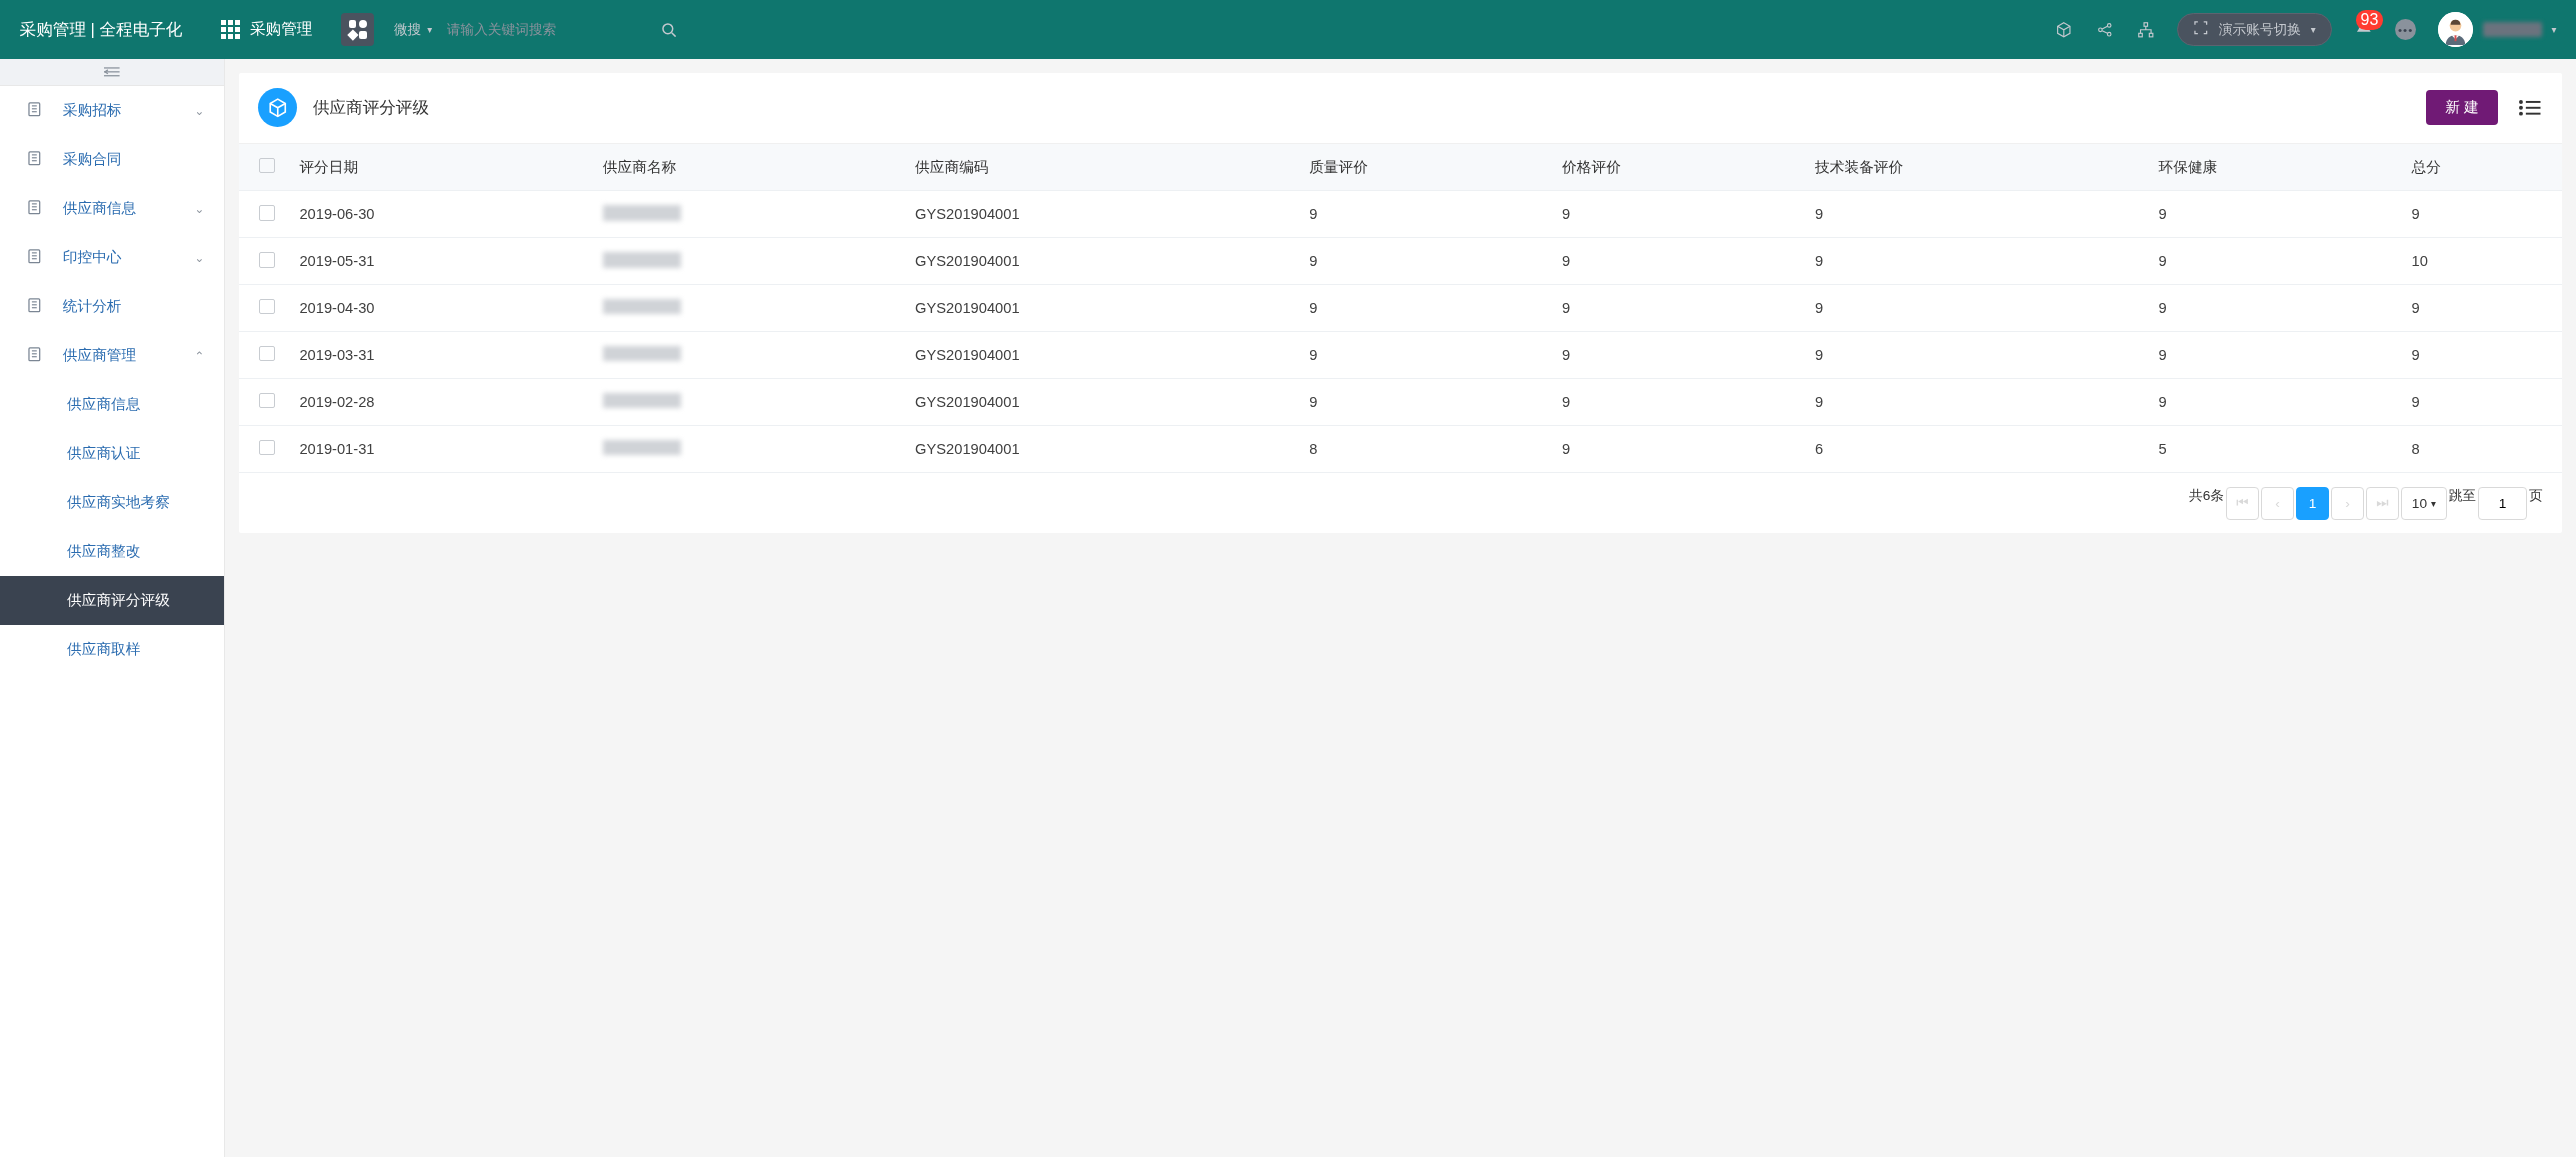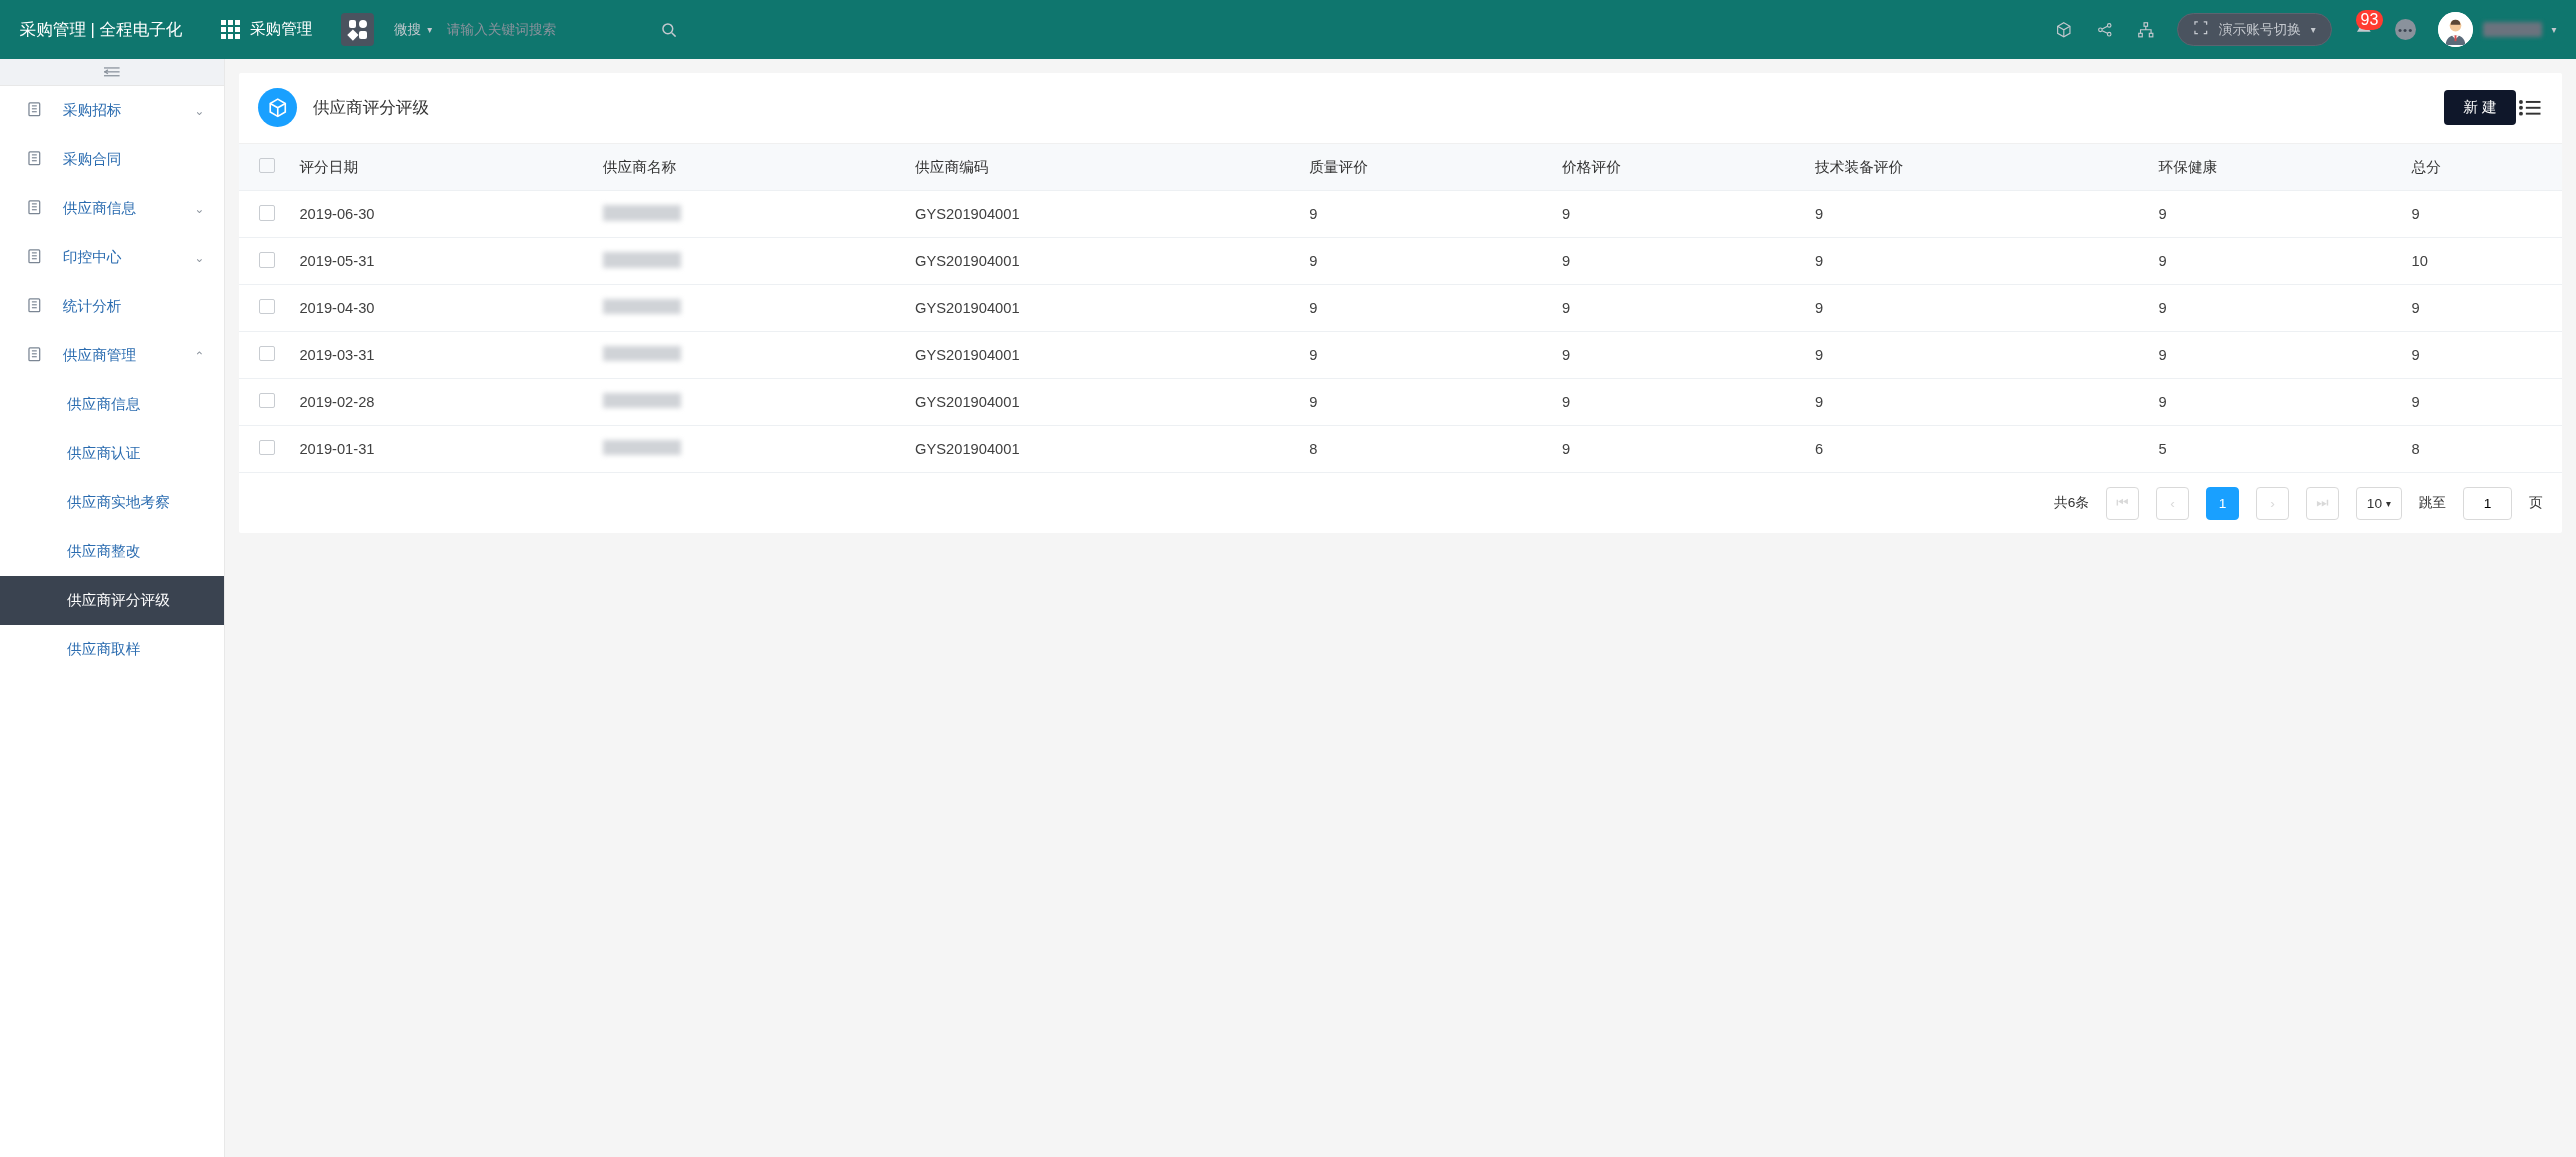--- a/index.html
+++ b/index.html
@@ -49,33 +49,33 @@
 .nav-item .nav-chev { color:#8a929c; font-size:11.7px; }
 .nav-sub { display:flex; align-items:center; height:49px; padding-left:67px; color:#2b6cb0; cursor:pointer; font-size:14.7px; }
 .nav-sub.active { background:#3a4350; color:#fff; }
 
 
 .main { flex:1; padding:13.7px; overflow:auto; }
 .panel { background:#fff; border-radius:2px; }
 .panel-header { display:flex; align-items:center; padding:15.6px 19.6px; border-bottom:1px solid #f0f0f0; }
 .panel-icon { width:39px; height:39px; border-radius:50%; background:#19a0ff; display:flex; align-items:center; justify-content:center; margin-right:15.6px; }
 .panel-title { font-size:16.6px; color:#333; flex:1; }
-.btn-new { background:#0f172a; color:#fff; border:none; border-radius:3.9px; padding:7.8px 19.6px; font-size:14.7px; cursor:pointer; margin-right:1px; }
+.btn-new { background:#701a75; color:#fff; border:none; border-radius:3.9px; padding:7.8px 19.6px; font-size:14.7px; cursor:pointer; margin-right:19px; }
 .list-icon { width:25.4px; height:25.4px; color:#333; cursor:pointer; display:flex; align-items:center; justify-content:center; }
 
 
 .table { width:100%; border-collapse:collapse; }
 .table th { background:#f7f9fb; text-align:left; padding:13.7px 11.7px; font-weight:500; color:#333; font-size:14.7px; border-bottom:1px solid #edf0f3; }
 .table td { padding:13.7px 11.7px; border-bottom:1px solid #edf0f3; font-size:14.7px; color:#404040; }
 .table th:first-child, .table td:first-child { width:49px; text-align:center; padding-left:19.6px; }
 .chk { width:15.6px; height:15.6px; border:1px solid #c8ccd1; border-radius:2px; display:inline-block; cursor:pointer; }
 .blur-cell { width:78px; height:15.6px; background:#d0d3d7; filter:blur(2.9px); display:inline-block; }
 
 
-.pagination { display:flex; align-items:center; justify-content:flex-end; padding:13.7px 19.6px; gap:17px; font-size:13.7px; color:#333; }
+.pagination { display:flex; justify-content:flex-end; padding:13.7px 19.6px; gap:2px; font-size:13.7px; color:#333; }
 .pg-btn { width:33px; height:33px; border:1px solid #d9d9d9; border-radius:3.9px; background:#fff; display:flex; align-items:center; justify-content:center; cursor:pointer; color:#bfbfbf; }
 .pg-btn.active { background:#19a0ff; color:#fff; border-color:#19a0ff; }
 .pg-btn.disabled { color:#d9d9d9; cursor:not-allowed; }
 .pg-select { height:33px; border:1px solid #d9d9d9; border-radius:3.9px; padding:0 9.8px; display:flex; align-items:center; cursor:pointer; }
 .pg-input { width:49px; height:33px; border:1px solid #d9d9d9; border-radius:3.9px; text-align:center; font-size:13.7px; }
 </style>
 </head>
 <body>
 
 <div class="header">

